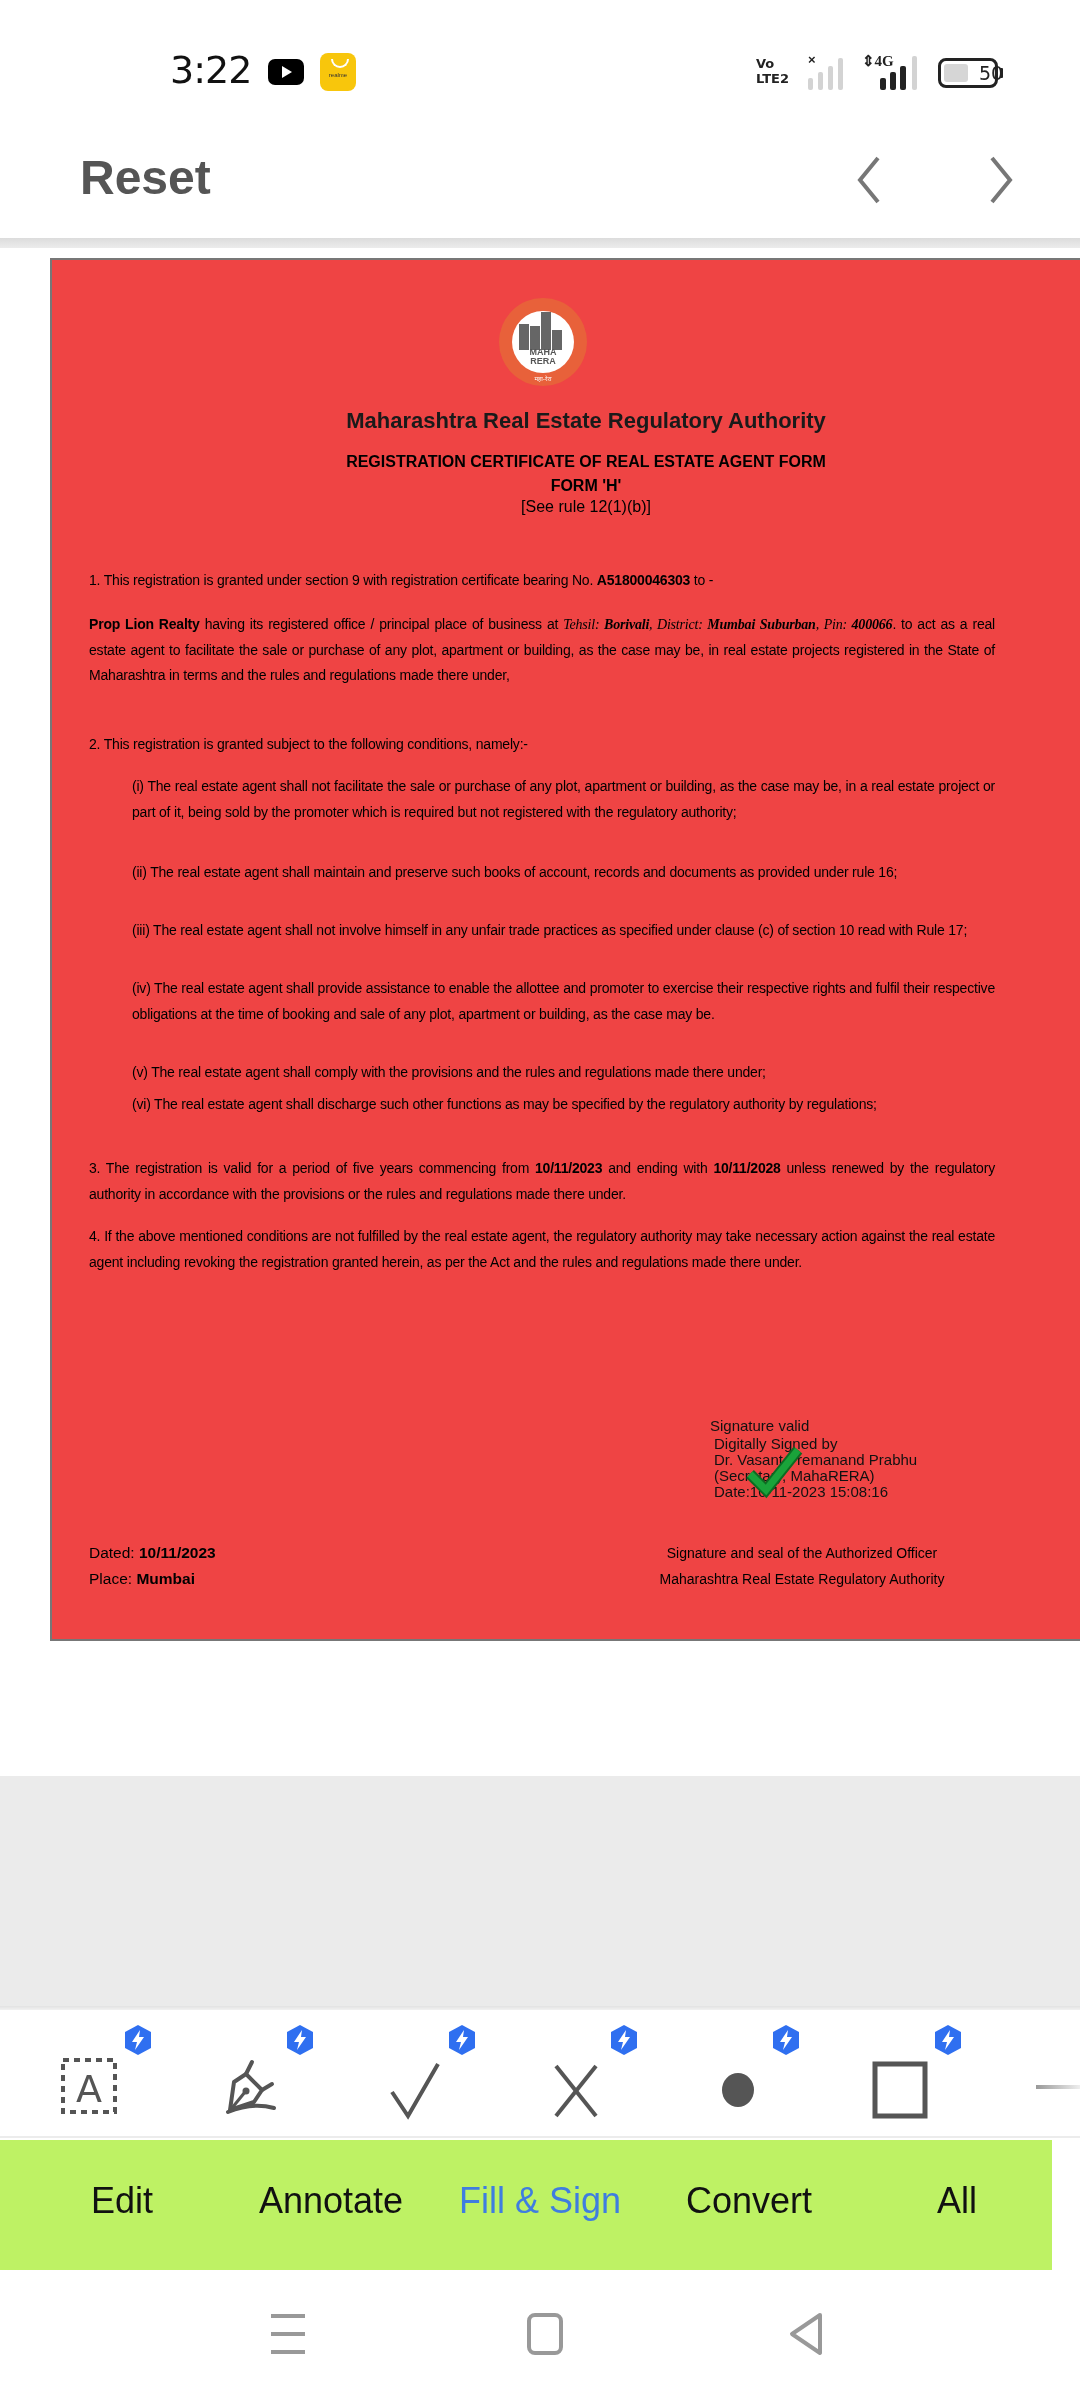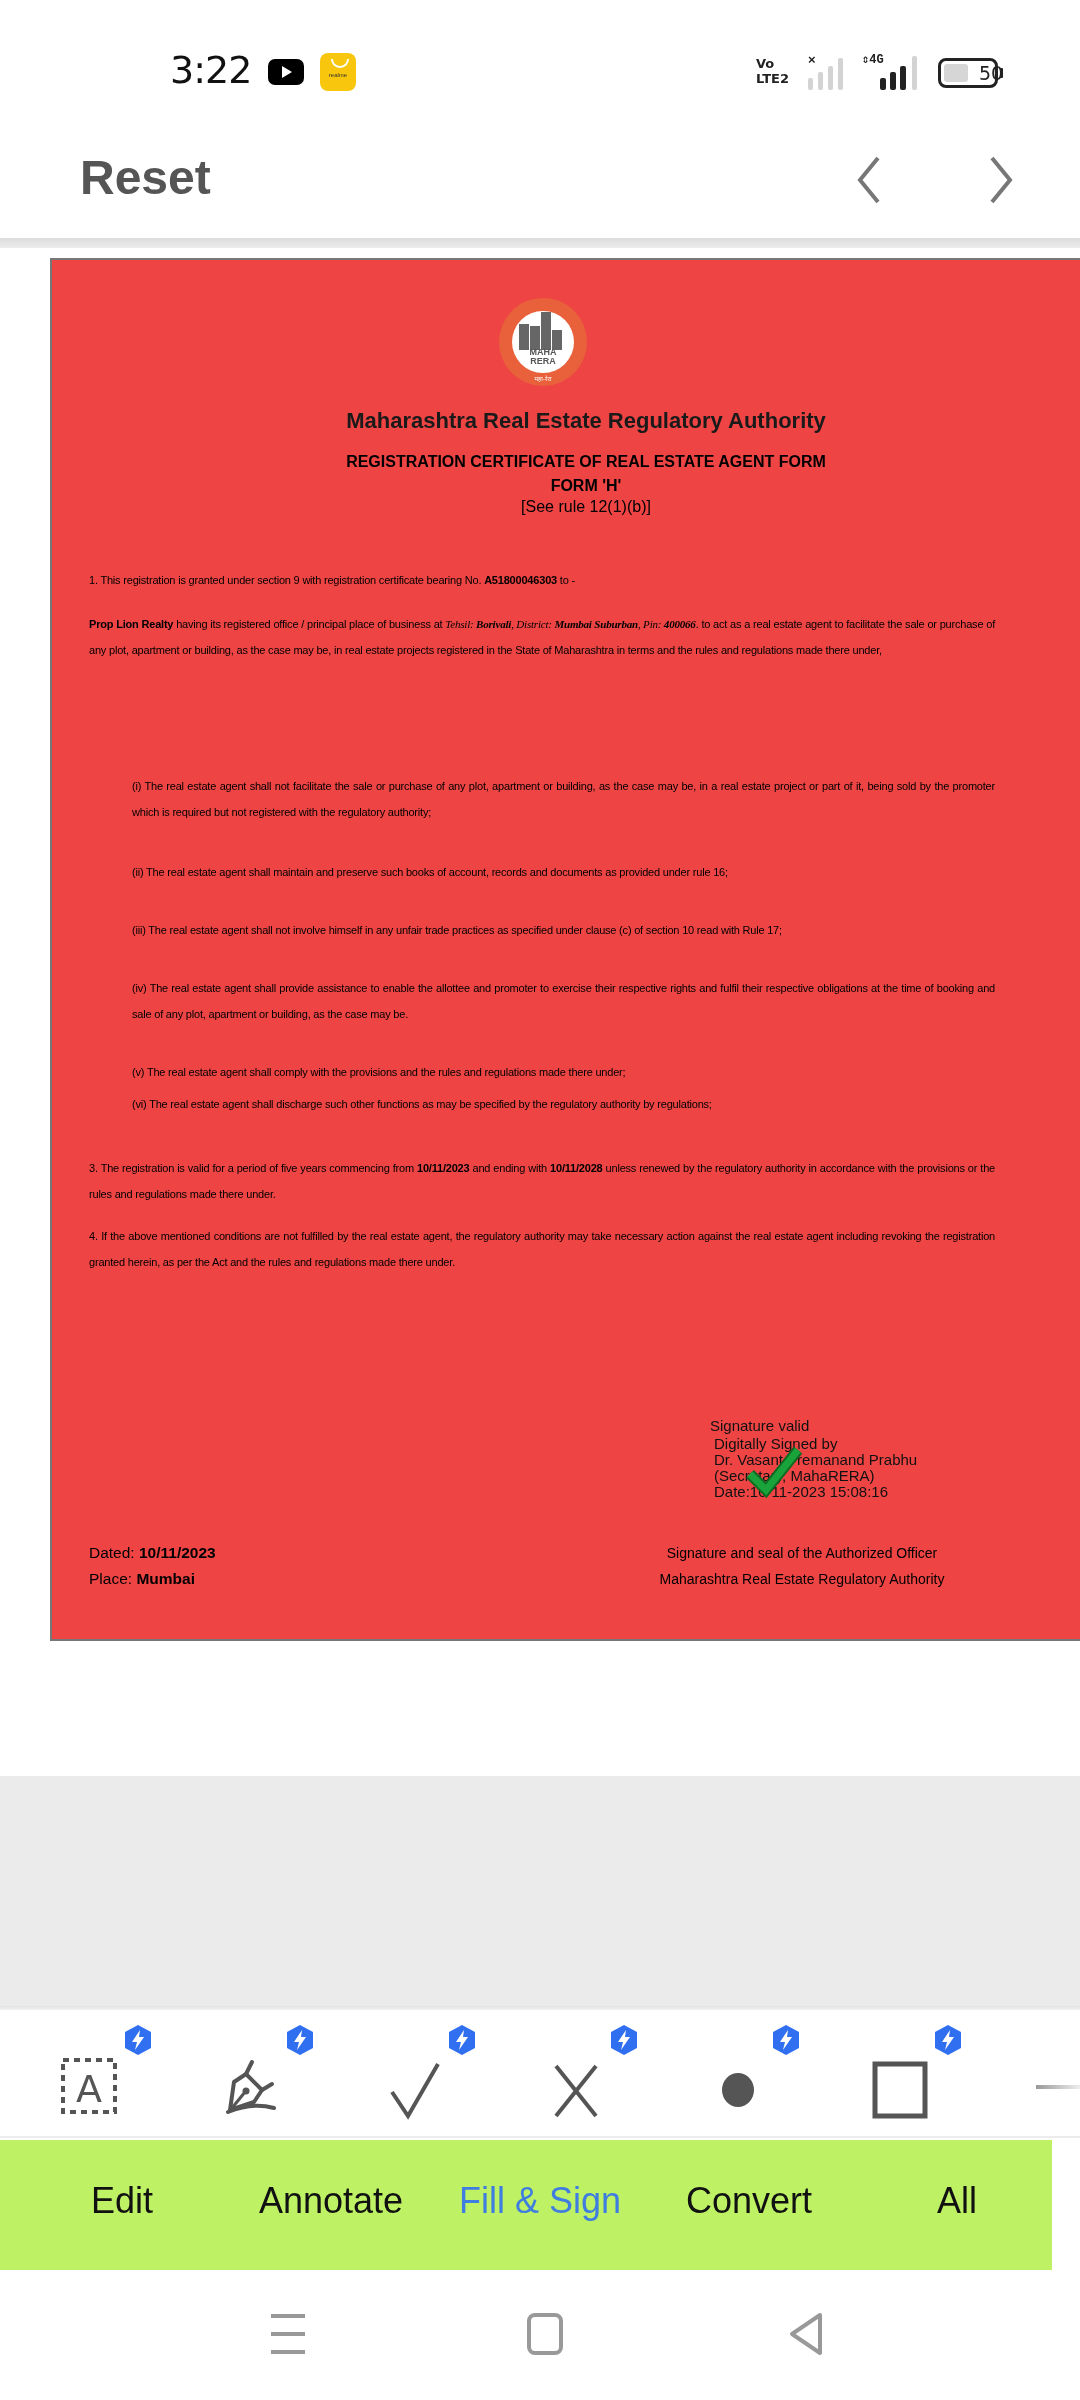--- a/index.html
+++ b/index.html
@@ -11,42 +11,42 @@
   .sb-time { position: absolute; left: 170px; top: 48px; font-size: 38px; font-family: "DejaVu Sans", sans-serif; color: #111; letter-spacing: -1px; }
   .sb-yt { position: absolute; left: 268px; top: 59px; width: 36px; height: 26px; background: #000; border-radius: 7px; }
   .sb-yt::after { content: ""; position: absolute; left: 14px; top: 7px; border-left: 10px solid #fff; border-top: 6px solid transparent; border-bottom: 6px solid transparent; }
   .sb-realme { position: absolute; left: 320px; top: 53px; width: 36px; height: 38px; background: #f8c60c; border-radius: 8px; font-size: 6px; text-align: center; line-height: 44px; color: #333; }
   .sb-realme::before { content: ""; position: absolute; left: 11px; top: 6px; width: 14px; height: 7px; border: 2px solid #fff; border-top: none; border-radius: 0 0 10px 10px; }
   .sb-volte { position: absolute; left: 756px; top: 56px; font-size: 13px; font-weight: bold; line-height: 15px; color: #222; font-family: "DejaVu Sans", sans-serif; }
   .sig1 { position: absolute; left: 808px; top: 56px; width: 42px; height: 34px; }
   .sig1 .x { position: absolute; left: 0; top: -4px; font-size: 13px; font-weight: bold; color: #222; }
   .bar { position: absolute; bottom: 0; width: 5px; border-radius: 2px; }
   .sig2 { position: absolute; left: 862px; top: 54px; width: 60px; height: 36px; }
-  .sig2 .lbl { position: absolute; left: 0; top: -2px; font-size: 12px; font-weight: bold; color: #222; font-family: Liberation Mono, monospace; }
+  .sig2 .lbl { position: absolute; left: 0; top: -2px; font-size: 15px; font-weight: bold; color: #222; font-family: Liberation Serif, serif; }
   .battery { position: absolute; left: 938px; top: 58px; width: 60px; height: 30px; border: 3px solid #222; border-radius: 8px; }
   .battery .fill { position: absolute; left: 3px; top: 3px; bottom: 3px; background: #d6d6d6; border-radius: 3px; }
   .battery .lvl { position: absolute; left: 0; right: 0; top: 1px; text-align: center; font-size: 19px; color: #222; font-family: "DejaVu Sans", sans-serif; padding-left: 38px; }
   .battery::after { content: ""; position: absolute; right: -8px; top: 7px; width: 3px; height: 10px; background: #222; border-radius: 1px; }
 
   
   .app-header { position: absolute; left: 0; top: 120px; width: 1080px; height: 118px; background: #fff; }
   .reset-btn { position: absolute; left: 80px; top: 30px; font-size: 48px; font-weight: bold; color: #555; font-family: "Liberation Sans", sans-serif; }
   .nav-arrow { position: absolute; top: 30px; width: 50px; height: 60px; }
   .nav-prev { left: 845px; }
   .nav-next { left: 975px; }
   .header-shadow { position: absolute; left: 0; top: 238px; width: 1080px; height: 10px; background: linear-gradient(#dcdcdc, #ececec); }
 
   
   .doc-area { position: absolute; left: 0; top: 248px; width: 1080px; height: 1528px; background: #fff; }
   .doc-page { position: absolute; left: 50px; top: 10px; width: 1072px; height: 1383px; border: 2px solid #777; background: #ef4444; }
   .logo { position: absolute; left: 445px; top: 36px; width: 92px; height: 92px; }
   .doc-title { position: absolute; left: 0; right: 0; top: 148px; text-align: center; font-size: 22px; font-weight: bold; color: #1a1a1a; }
   .doc-subtitle { position: absolute; left: 0; right: 0; top: 190px; text-align: center; font-size: 16px; font-weight: bold; line-height: 24px; }
   .doc-rule { position: absolute; left: 0; right: 0; top: 238px; text-align: center; font-size: 16px; }
-  .body-text { position: absolute; left: 37px; width: 906px; font-size: 11px; line-height: 25.5px; text-align: justify; font-family: "Liberation Sans", sans-serif; letter-spacing: -0.2px; }
+  .body-text { position: absolute; left: 37px; width: 906px; font-size: 14px; line-height: 25.5px; text-align: justify; font-family: "Liberation Sans", sans-serif; letter-spacing: -0.2px; }
   .body-text.indent { left: 80px; width: 863px; }
   .b { font-weight: bold; }
   .i { font-style: italic; font-family: Liberation Serif, serif; }
   .sig-block { position: absolute; left: 658px; top: 1158px; font-size: 15px; line-height: 16px; color: #111; }
   .sig-block .valid { font-size: 15px; margin-bottom: 2px; }
   .sig-block .lines { padding-left: 4px; }
   .sig-check { position: absolute; left: 692px; top: 1180px; width: 60px; height: 60px; }
   .dated { position: absolute; left: 37px; top: 1280px; font-size: 15.5px; line-height: 26px; }
   .officer { position: absolute; left: 560px; width: 380px; top: 1280px; font-size: 14px; line-height: 26px; text-align: center; }
 
@@ -132,20 +132,21 @@
     <div class="doc-rule">[See rule 12(1)(b)]</div>
 
     <div class="body-text" style="top:308px">
       <span>1. This registration is granted under section 9 with registration certificate bearing No. </span><span class="b">A51800046303</span><span> to -</span>
     </div>
 
     <div class="body-text" style="top:352px">
       <span class="b">Prop Lion Realty</span><span> having its registered office / principal place of business at   </span><span class="i">Tehsil: </span><span class="b i">Borivali</span><span class="i">, District: </span><span class="b i">Mumbai Suburban</span><span class="i">, Pin: </span><span class="b i">400066</span><span>. to act as a real estate agent to facilitate the sale or purchase of any plot, apartment or building, as the case may be, in real estate projects registered in the State of Maharashtra in terms and the rules and regulations made there under,</span>
     </div>
 
+    <div class="body-text" style="top:472px">2. This registration is granted subject to the following conditions, namely:-</div>
 
     <div class="body-text indent" style="top:514px">(i) The real estate agent shall not facilitate the sale or purchase of any plot, apartment or building, as the case may be, in a real estate project or part of it, being sold by the promoter which is required but not registered with the regulatory authority;</div>
     <div class="body-text indent" style="top:600px">(ii) The real estate agent shall maintain and preserve such books of account, records and documents as provided under rule 16;</div>
     <div class="body-text indent" style="top:658px">(iii) The real estate agent shall not involve himself in any unfair trade practices as specified under clause (c) of section 10 read with Rule 17;</div>
     <div class="body-text indent" style="top:716px">(iv) The real estate agent shall provide assistance to enable the allottee and promoter to exercise their respective rights and fulfil their respective obligations at the time of booking and sale of any plot, apartment or building, as the case may be.</div>
     <div class="body-text indent" style="top:800px">(v) The real estate agent shall comply with the provisions and the rules and regulations made there under;</div>
     <div class="body-text indent" style="top:832px">(vi) The real estate agent shall discharge such other functions as may be specified by the regulatory authority by regulations;</div>
 
     <div class="body-text" style="top:896px">
       <span>3. The registration is valid for a period of five years commencing from </span><span class="b">10/11/2023</span><span> and ending with </span><span class="b">10/11/2028</span><span> unless renewed by the regulatory authority in accordance with the provisions or the rules and regulations made there under.</span>

